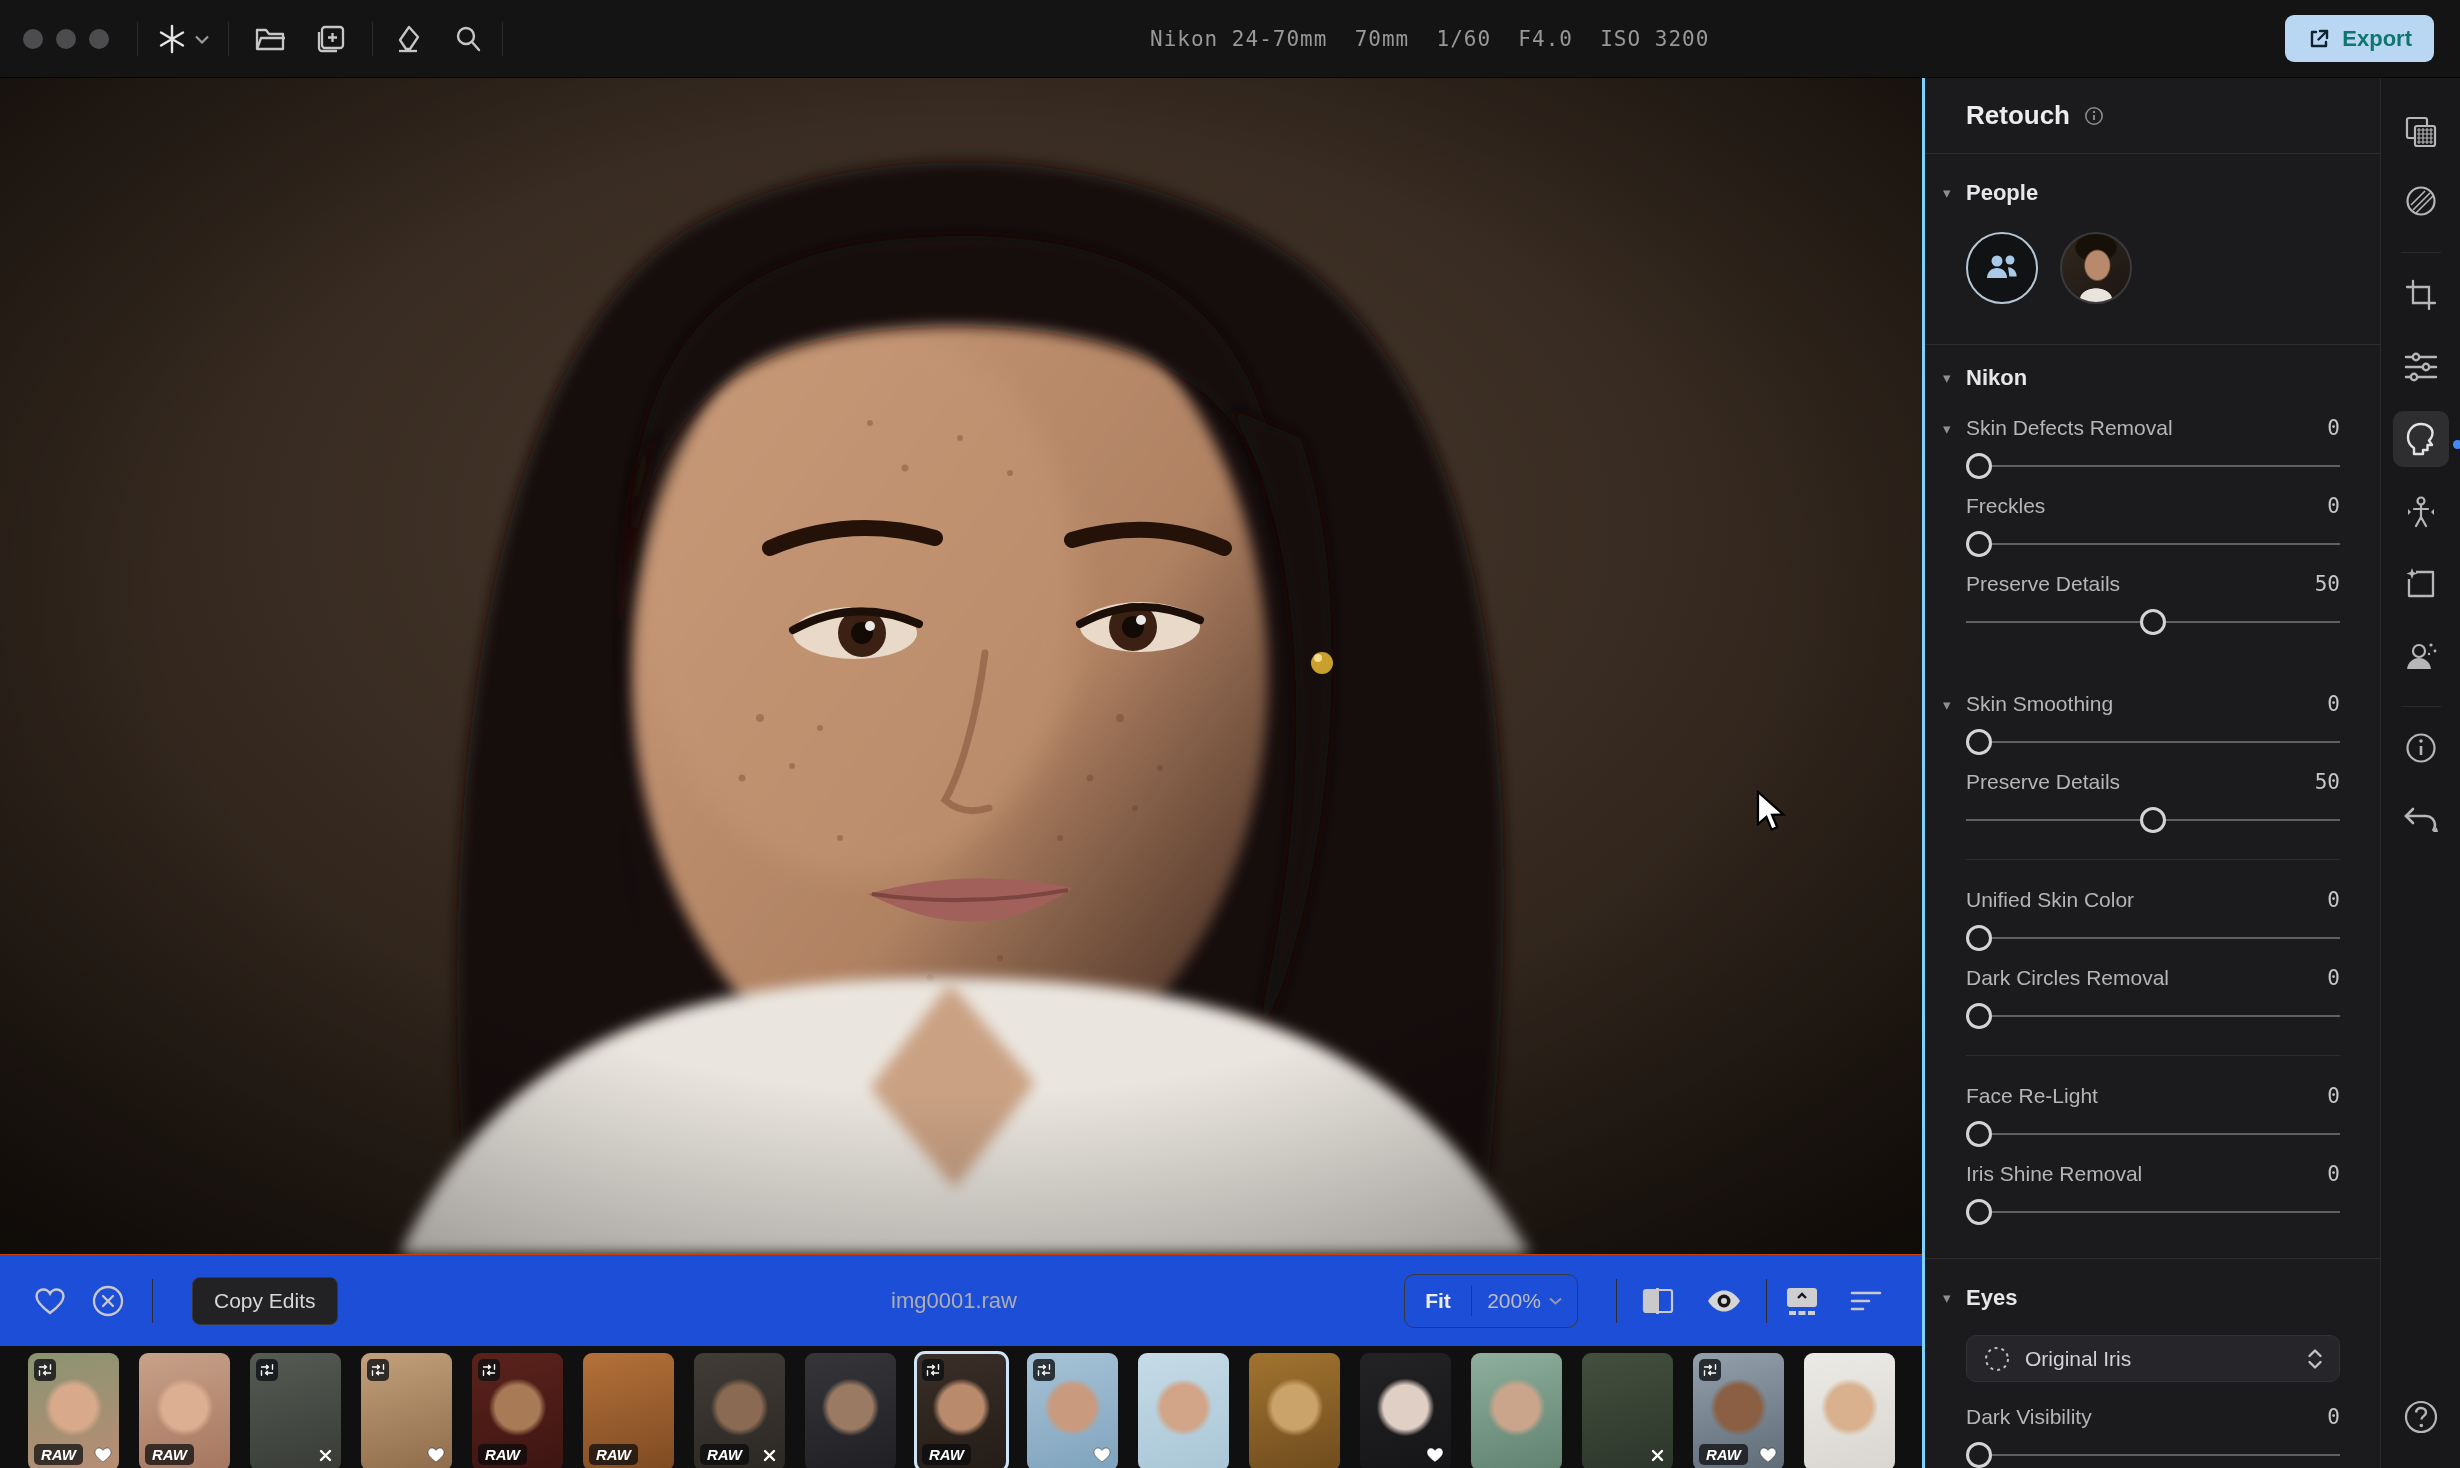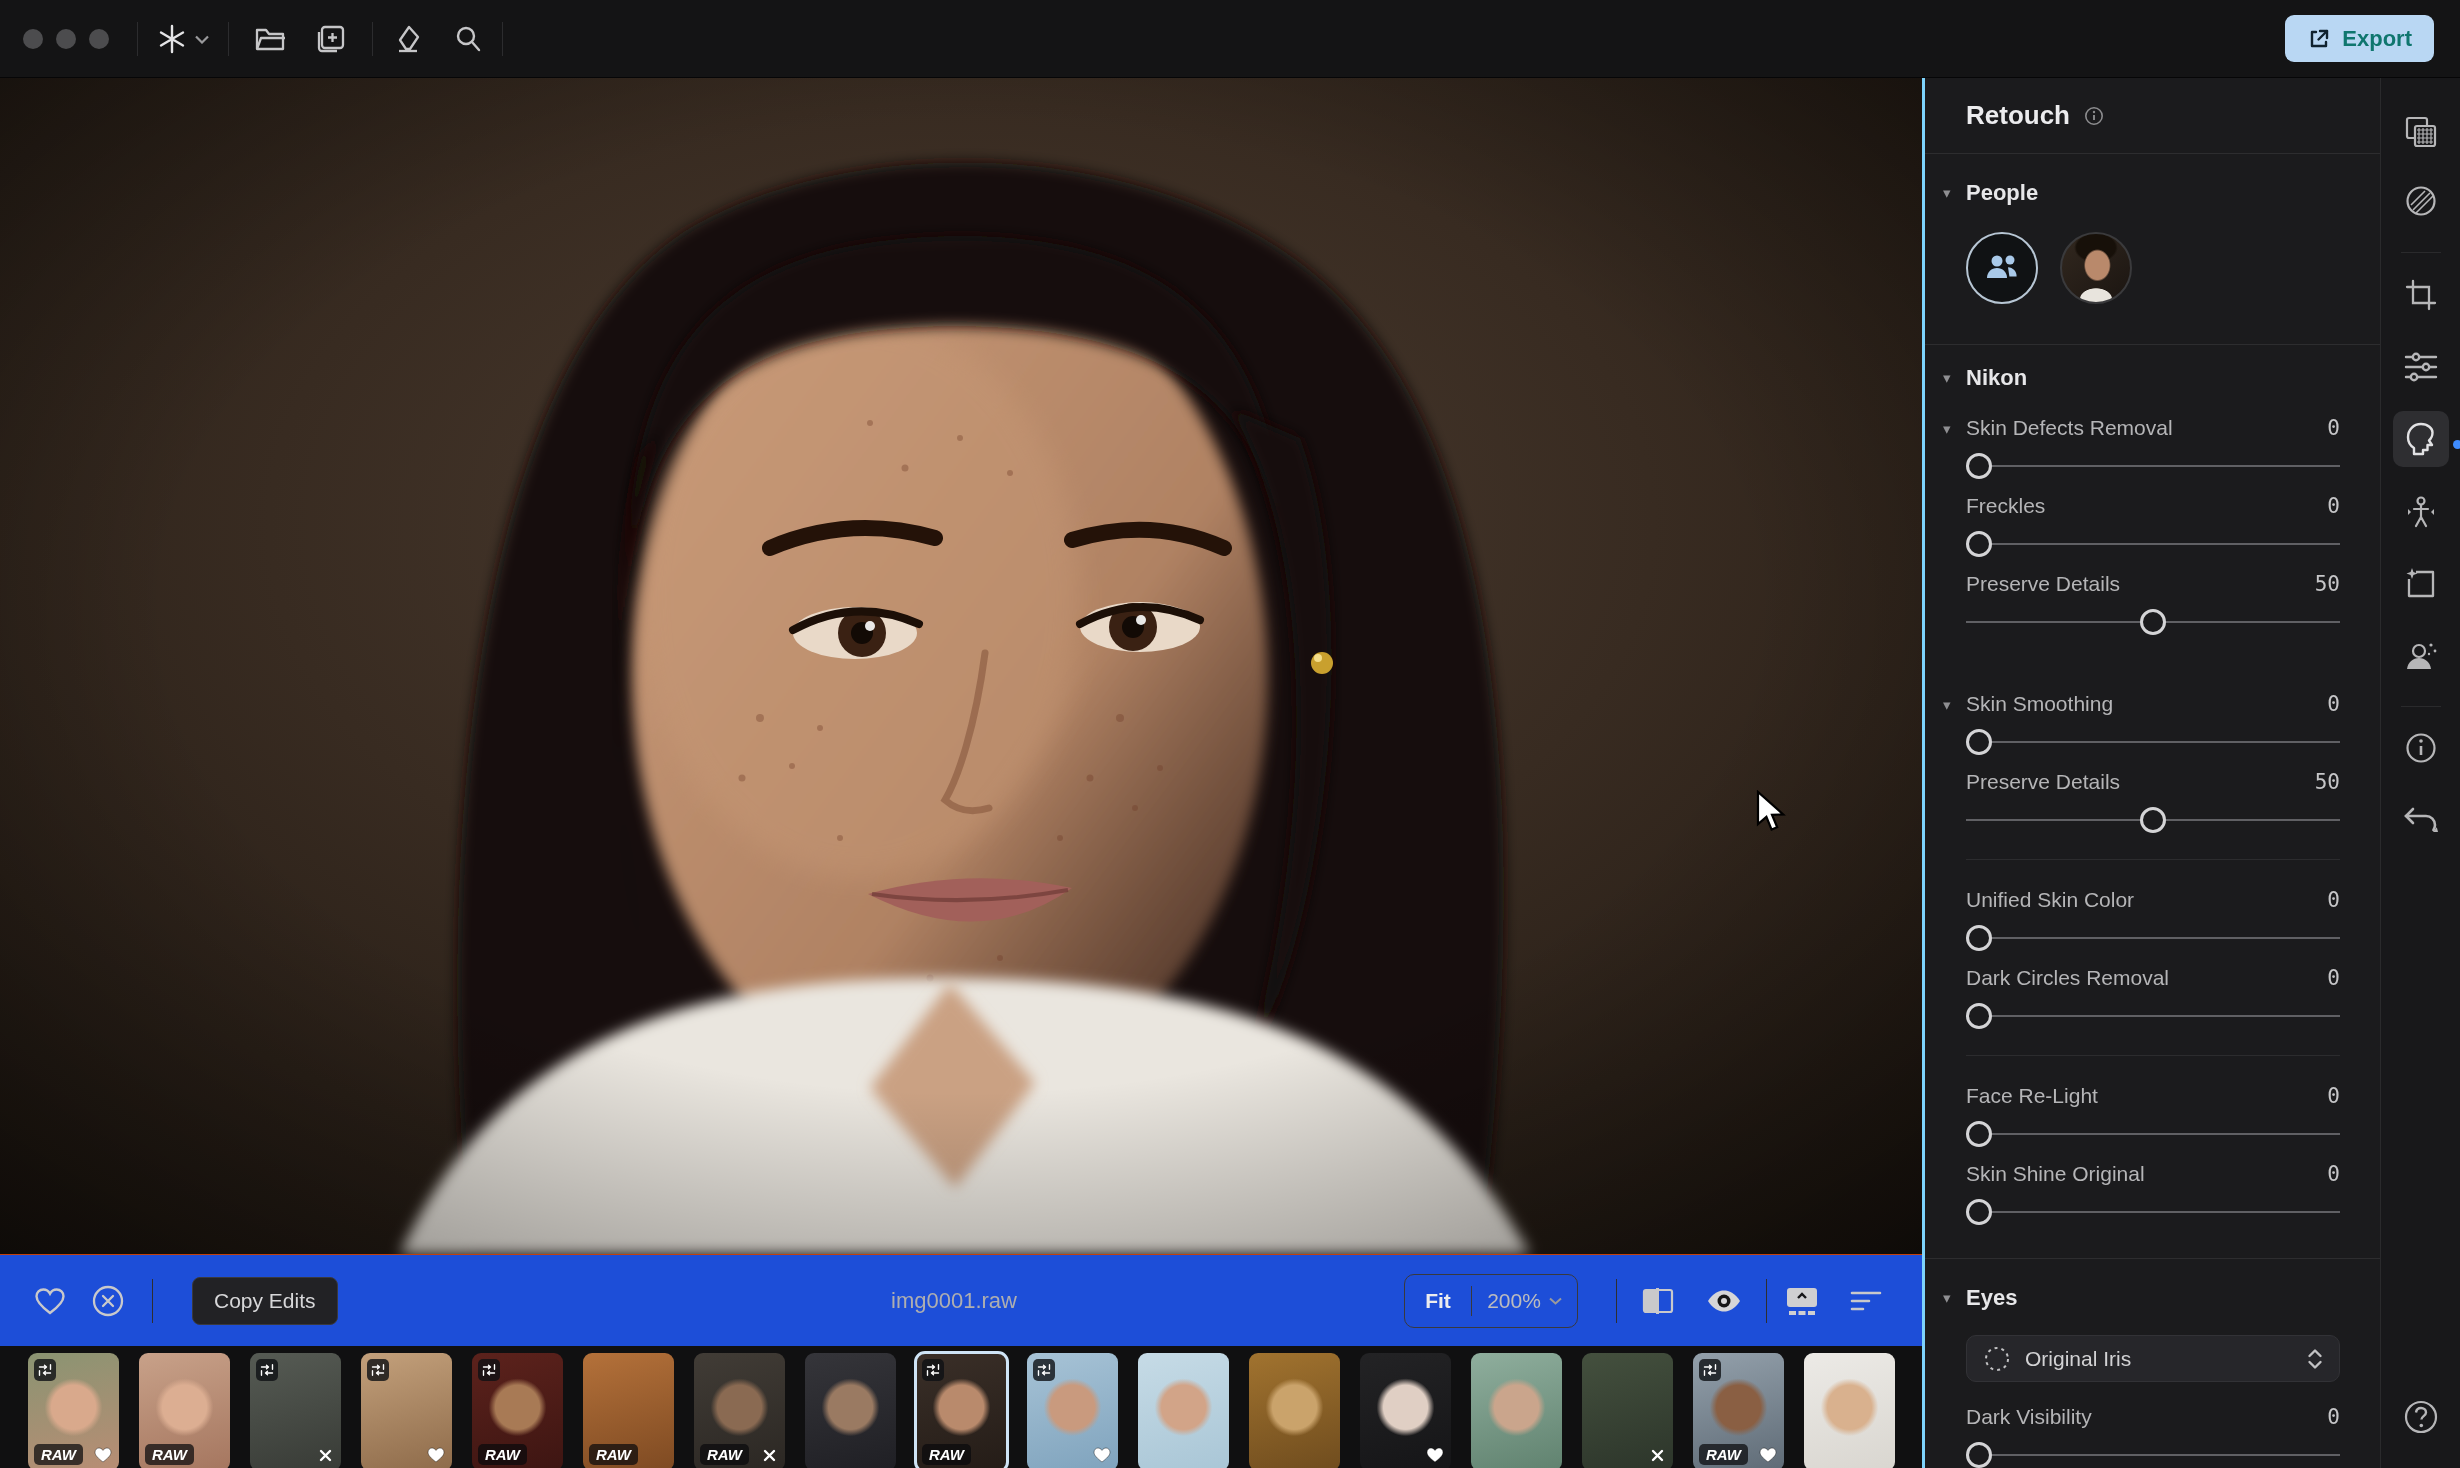--- a/index.html
+++ b/index.html
@@ -166,20 +166,21 @@
   </div>
   <div class="tb-icon" style="left:450px">
     <svg width="30" height="30" viewBox="0 0 30 30" fill="none" stroke="#c6c6c8" stroke-width="2.4" stroke-linecap="round">
       <circle cx="13" cy="12" r="8"></circle>
         <path d="M19 18l7 8"></path>
     </svg>
   </div>
 
   <div class="tb-divider" style="left:502px"></div>
 
+  <div id="cam-info" class="mono">Nikon 24-70mm  70mm  1/60  F4.0  ISO 3200</div>
 
   <button id="export-btn">
     <svg width="24" height="24" viewBox="0 0 24 24" fill="none" stroke="#10222f" stroke-width="2.4" stroke-linecap="round" stroke-linejoin="round">
       <path d="M9 5H5v14h14v-4"></path>
         <path d="M13 4h7v7"></path>
         <path d="M20 4L11.5 12.5"></path>
     </svg>
     <span>Export</span>
   </button>
 </div>
@@ -573,21 +574,21 @@
             <span class="slabel">Face Re-Light</span>
             <span class="svalue mono">0</span>
           </div>
           <div class="strack-wrap">
             <div class="strack"></div>
             <div class="sknob" style="left: calc(0% + 0px);"></div>
           </div>
         </div>
         <div class="srow">
           <div class="srow-head">
-            <span class="slabel">Skin Shine Original</span>
+            <span class="slabel">Iris Shine Removal</span>
             <span class="svalue mono">0</span>
           </div>
           <div class="strack-wrap">
             <div class="strack"></div>
             <div class="sknob" style="left: calc(0% + 0px);"></div>
           </div>
         </div>
       </div>
   </div>
 

